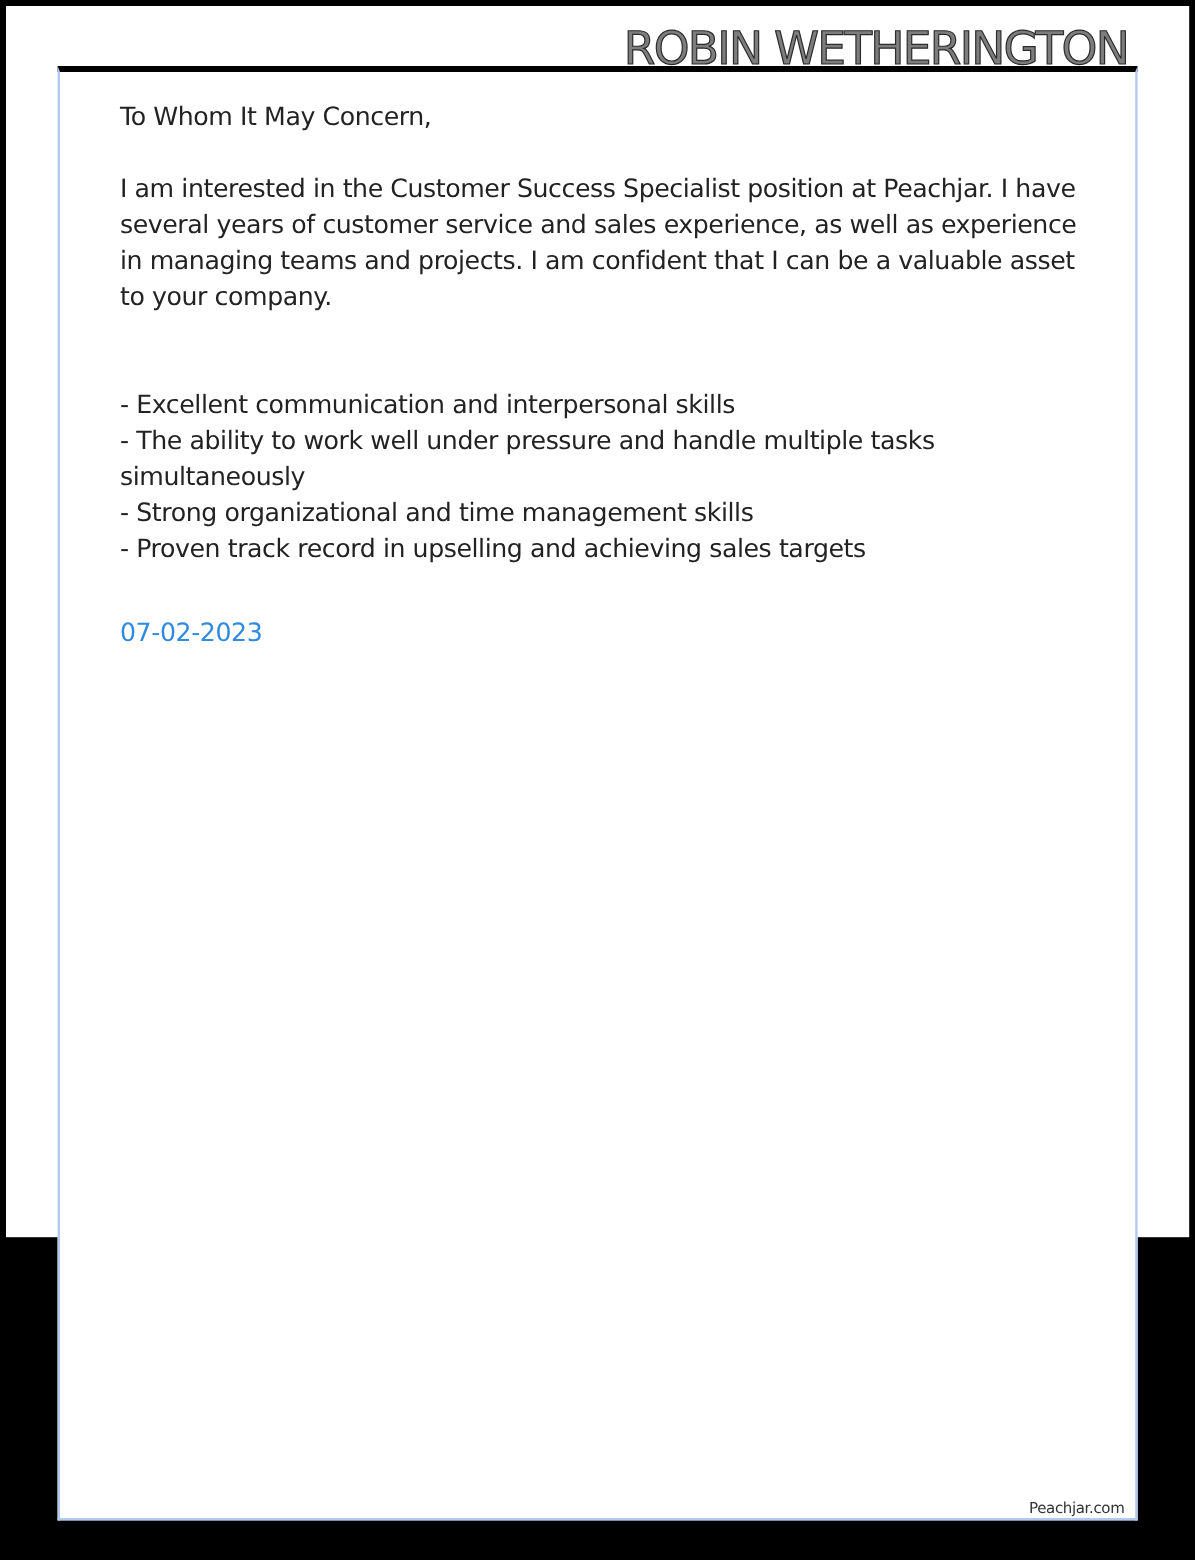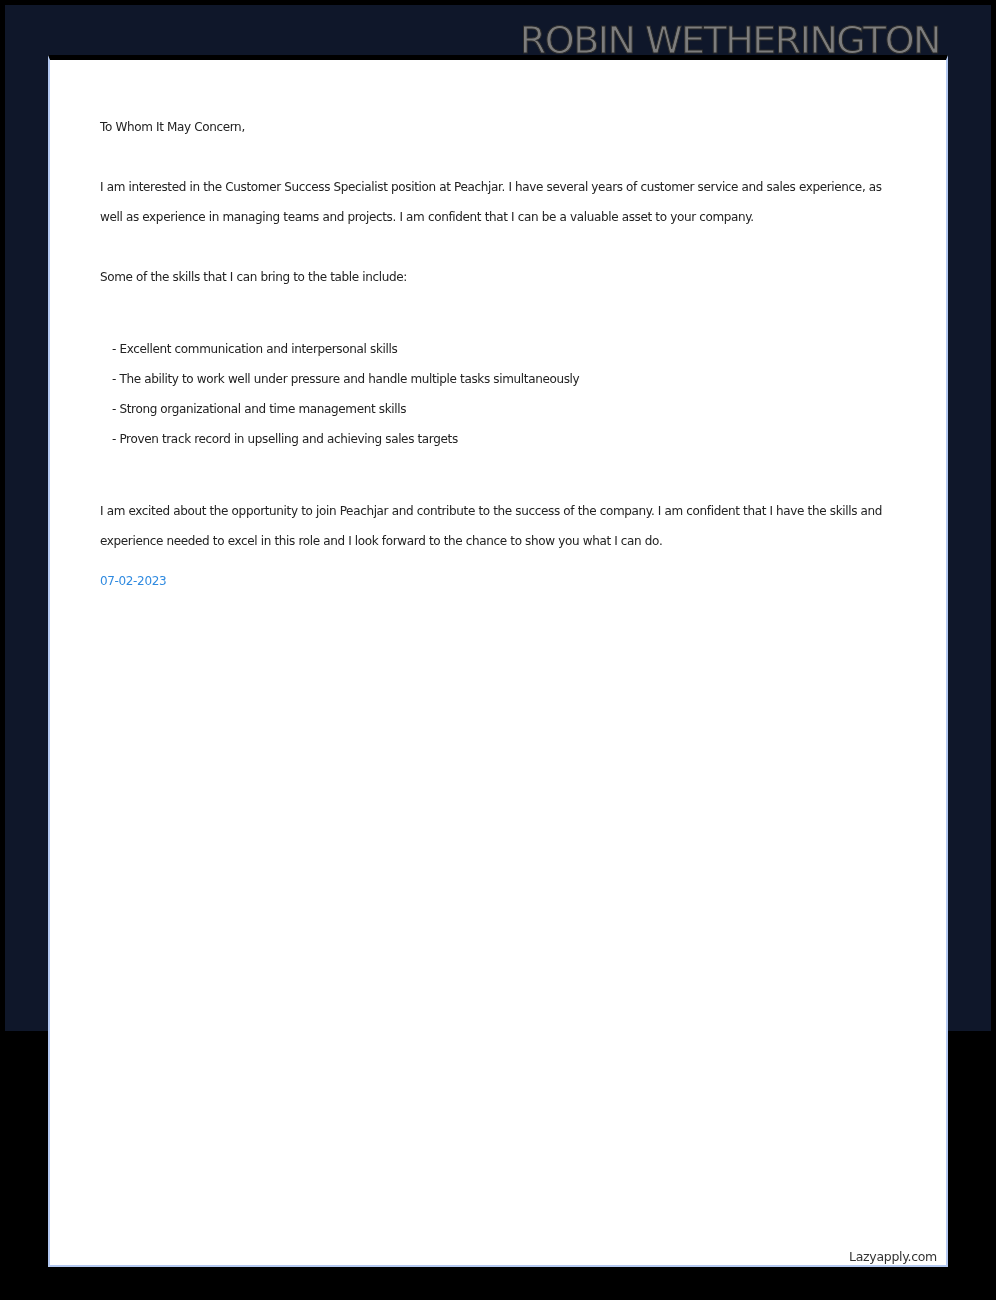--- a/index.html
+++ b/index.html
@@ -13,21 +13,21 @@
       background: #000000;
       overflow: hidden;
       font-family: "DejaVu Sans", sans-serif;
     }
     .frame {
       position: absolute;
       left: 5px;
       top: 5px;
       width: 986px;
       height: 1026px;
-      background: #0f172a;
+      background: #ffffff;
       text-decoration: underline;
     }
     .name {
       position: absolute;
       right: 51px;
       top: 13px;
       font-family: "DejaVu Sans", sans-serif;
       font-size: 38px;
       line-height: 44px;
       font-weight: normal;
@@ -44,36 +44,36 @@
       height: 1205px;
       background: #ffffff;
       border-top: 5px solid #000000;
       border-left: 2px solid #b4c9f1;
       border-right: 2px solid #b4c9f1;
       border-bottom: 2px solid #b4c9f1;
     }
     .content {
       position: absolute;
       left: 50px;
-      top: 52px;
+      top: 22px;
       width: 800px;
       font-family: "DejaVu Sans", sans-serif;
-      font-size: 12px;
+      font-size: 21px;
       line-height: 30px;
       color: #222222;
       letter-spacing: -0.35px;
     }
     .content p {
       margin: 0;
     }
     .blank {
       height: 30px;
     }
     .bullets {
-      margin: 12px;
+      margin: 0;
       padding: 0;
       list-style: none;
     }
     .bullets li {
       margin: 0;
       padding: 0;
     }
     .date {
       margin-top: 10px !important;
       color: #2f8ae0;
@@ -94,28 +94,26 @@
 
 <div class="frame">
   <div class="name">ROBIN WETHERINGTON</div>
 
   <div class="page">
     <div class="content">
       <p>To Whom It May Concern,</p>
       <div class="blank"></div>
       <p>I am interested in the Customer Success Specialist position at Peachjar. I have several years of customer service and sales experience, as well as experience in managing teams and projects. I am confident that I can be a valuable asset to your company.</p>
       <div class="blank"></div>
-      <p>Some of the skills that I can bring to the table include:</p>
       <div class="blank"></div>
       <ul class="bullets">
         <li>- Excellent communication and interpersonal skills</li>
         <li>- The ability to work well under pressure and handle multiple tasks simultaneously</li>
         <li>- Strong organizational and time management skills</li>
         <li>- Proven track record in upselling and achieving sales targets</li>
       </ul>
       <div class="blank"></div>
-      <p>I am excited about the opportunity to join Peachjar and contribute to the success of the company. I am confident that I have the skills and experience needed to excel in this role and I look forward to the chance to show you what I can do.</p>
       <p class="date">07-02-2023</p>
     </div>
 
-    <div class="watermark">Lazyapply.com</div>
+    <div class="watermark">Peachjar.com</div>
   </div>
 </div>
 
 </body></html>

